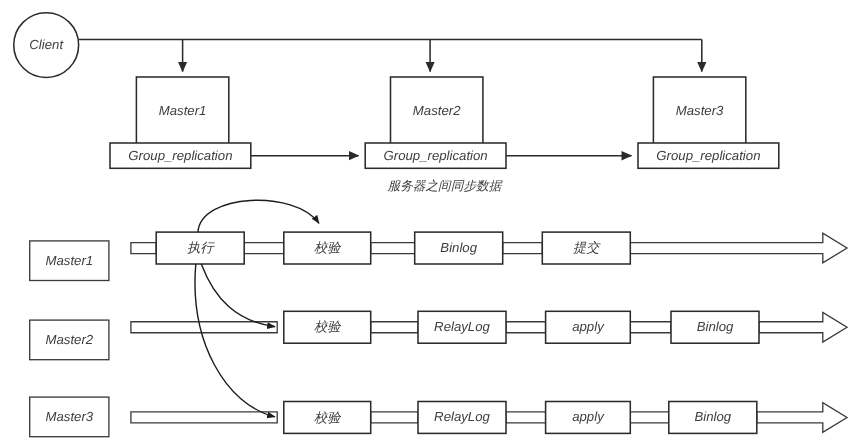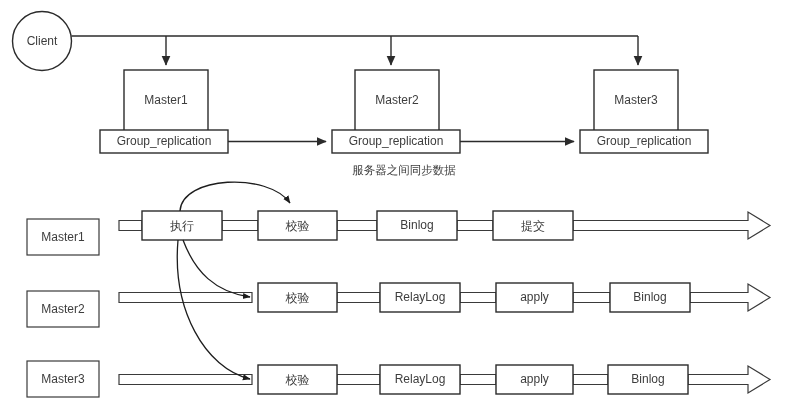--- a/index.html
+++ b/index.html
@@ -12,20 +12,21 @@
     width: 788px;
     height: 407px;
     font-family: "Liberation Sans", "DejaVu Sans", sans-serif;
     overflow: hidden;
     position: relative;
   }
   #diagram-root {
     position: relative;
     width: 788px;
     height: 407px;
+    font-style: italic;
   }
   svg.diagram {
     display: block;
     width: 788px;
     height: 407px;
   }
   .shape-line {
     fill: none;
     stroke: #2b2b2b;
     stroke-width: 1.4;

